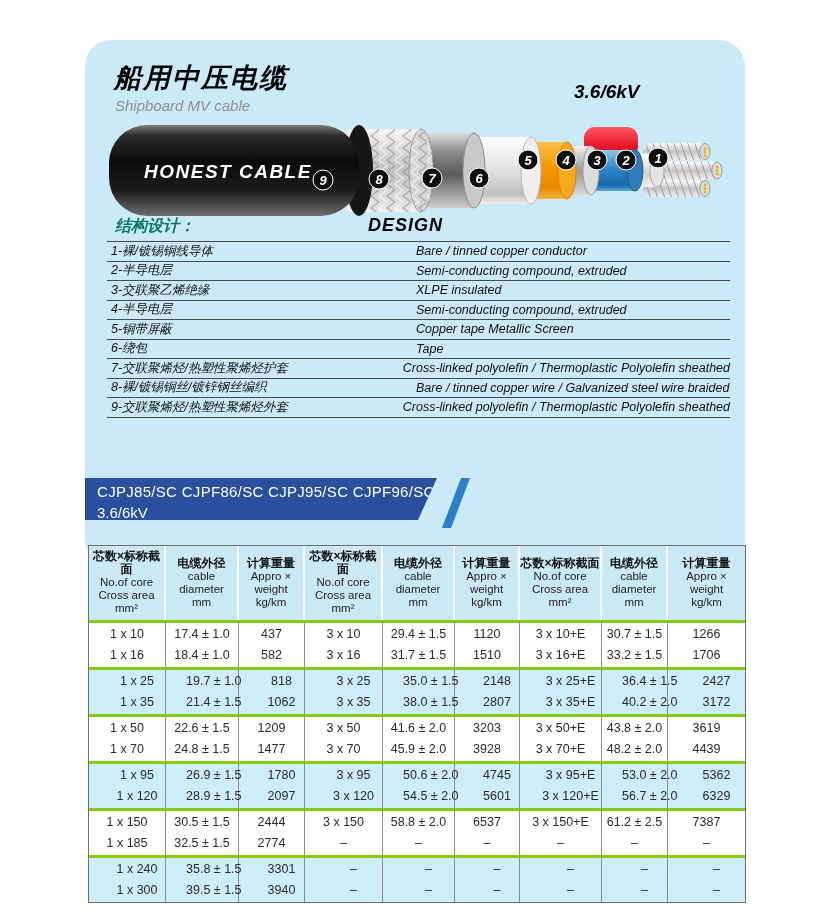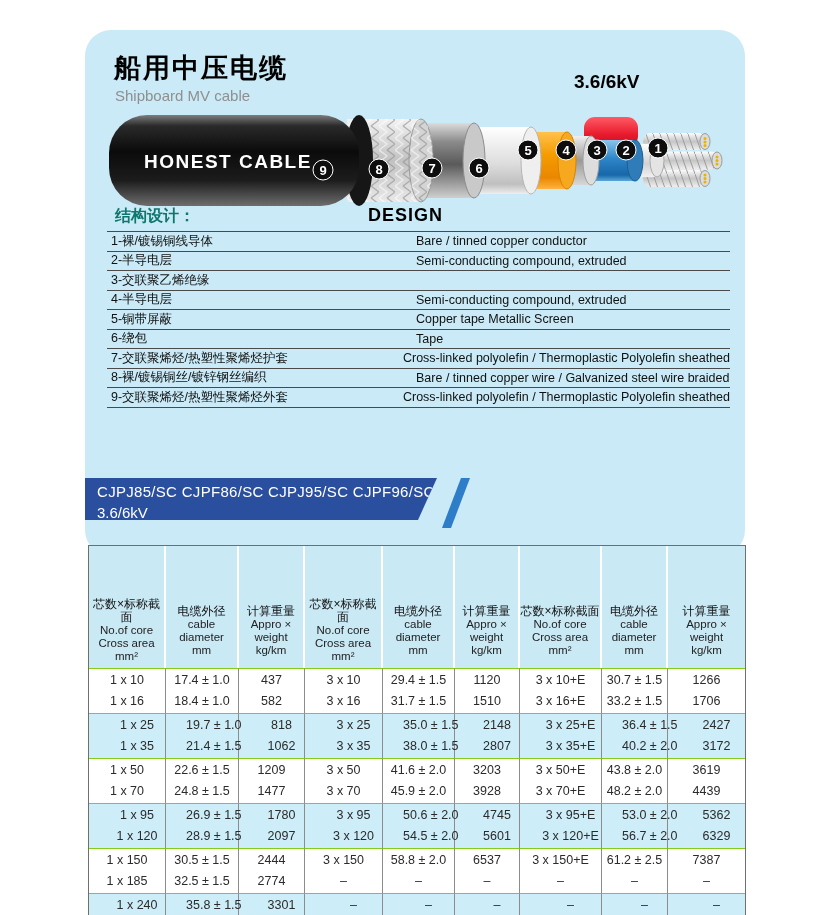--- a/index.html
+++ b/index.html
@@ -2,22 +2,22 @@
 <html><head>
 <meta charset="utf-8">
 <style>
   html,body{margin:0;padding:0;}
   body{
     width:830px;height:915px;position:relative;background:#ffffff;
     font-family:"Liberation Sans",sans-serif;color:#1a1a1a;overflow:hidden;
   }
   
   .top-panel{
-    position:absolute;left:85px;top:30px;width:660px;height:526px;
-    background:#c9eaf6;border-radius:26px;
+    position:absolute;left:85px;top:40px;width:660px;height:526px;
+    background:#c9eaf6;border-radius:26px;font-style:italic;
   }
   .title-cn{position:absolute;left:29px;top:20px;font-size:27px;font-weight:bold;letter-spacing:2px;color:#000;}
   .title-en{position:absolute;left:30px;top:57px;font-size:15px;color:#8f8f8f;}
   .models{
     position:absolute;left:203px;top:16px;display:grid;
     grid-template-columns:146px auto;column-gap:4px;
     font-size:24px;font-weight:bold;color:#000;line-height:29px;
   }
   .voltage{position:absolute;left:489px;top:41px;font-size:19px;font-weight:bold;color:#000;}
   .cable-wrap{position:absolute;left:22px;top:84px;width:637px;height:92px;}
@@ -49,25 +49,25 @@
   .spec-wrap{
     position:absolute;left:88px;top:545px;width:656px;
     border:1px solid #6f6f6f;
   }
   table.spec{border-collapse:separate;border-spacing:0;width:100%;table-layout:fixed;}
   table.spec th{
     background:#c9e9f5;vertical-align:middle;text-align:center;
     padding:4px 0 5px 0;border-right:2px solid #ffffff;font-weight:normal;
   }
   table.spec th:last-child{border-right:none;}
-  .hx{font-size:12px;font-weight:normal;color:#111;line-height:13px;margin-top:48px;}
+  .hx{font-size:12px;font-weight:bold;color:#111;line-height:13px;}
   .h2{font-size:11.5px;color:#222;line-height:13px;}
   table.spec td{
     text-align:center;vertical-align:middle;background:#ffffff;
-    border-right:1px solid #8c8c8c;border-top:1px solid #84cc16;
+    border-right:1px solid #8c8c8c;border-top:3px solid #84cc16;
     font-size:12.5px;color:#2b2b2b;padding:1px 0;
   }
   table.spec td:last-child{border-right:none;}
   table.spec tr.shade-blue td{background:#cdedf8;padding-left:20px;}
   table.spec td .ln{line-height:21px;white-space:nowrap;}
 </style>
 </head>
 <body>
 
 <div class="top-panel">
@@ -244,20 +244,21 @@
       <div class="design-row">
         <div class="cn">1-裸/镀锡铜线导体</div>
         <div class="en">Bare / tinned copper conductor</div>
       </div>
       <div class="design-row">
         <div class="cn">2-半导电层</div>
         <div class="en">Semi-conducting compound, extruded</div>
       </div>
       <div class="design-row">
         <div class="cn">3-交联聚乙烯绝缘</div>
+        <div class="en">XLPE insulated</div>
       </div>
       <div class="design-row">
         <div class="cn">4-半导电层</div>
         <div class="en">Semi-conducting compound, extruded</div>
       </div>
       <div class="design-row">
         <div class="cn">5-铜带屏蔽</div>
         <div class="en">Copper tape Metallic Screen</div>
       </div>
       <div class="design-row">

